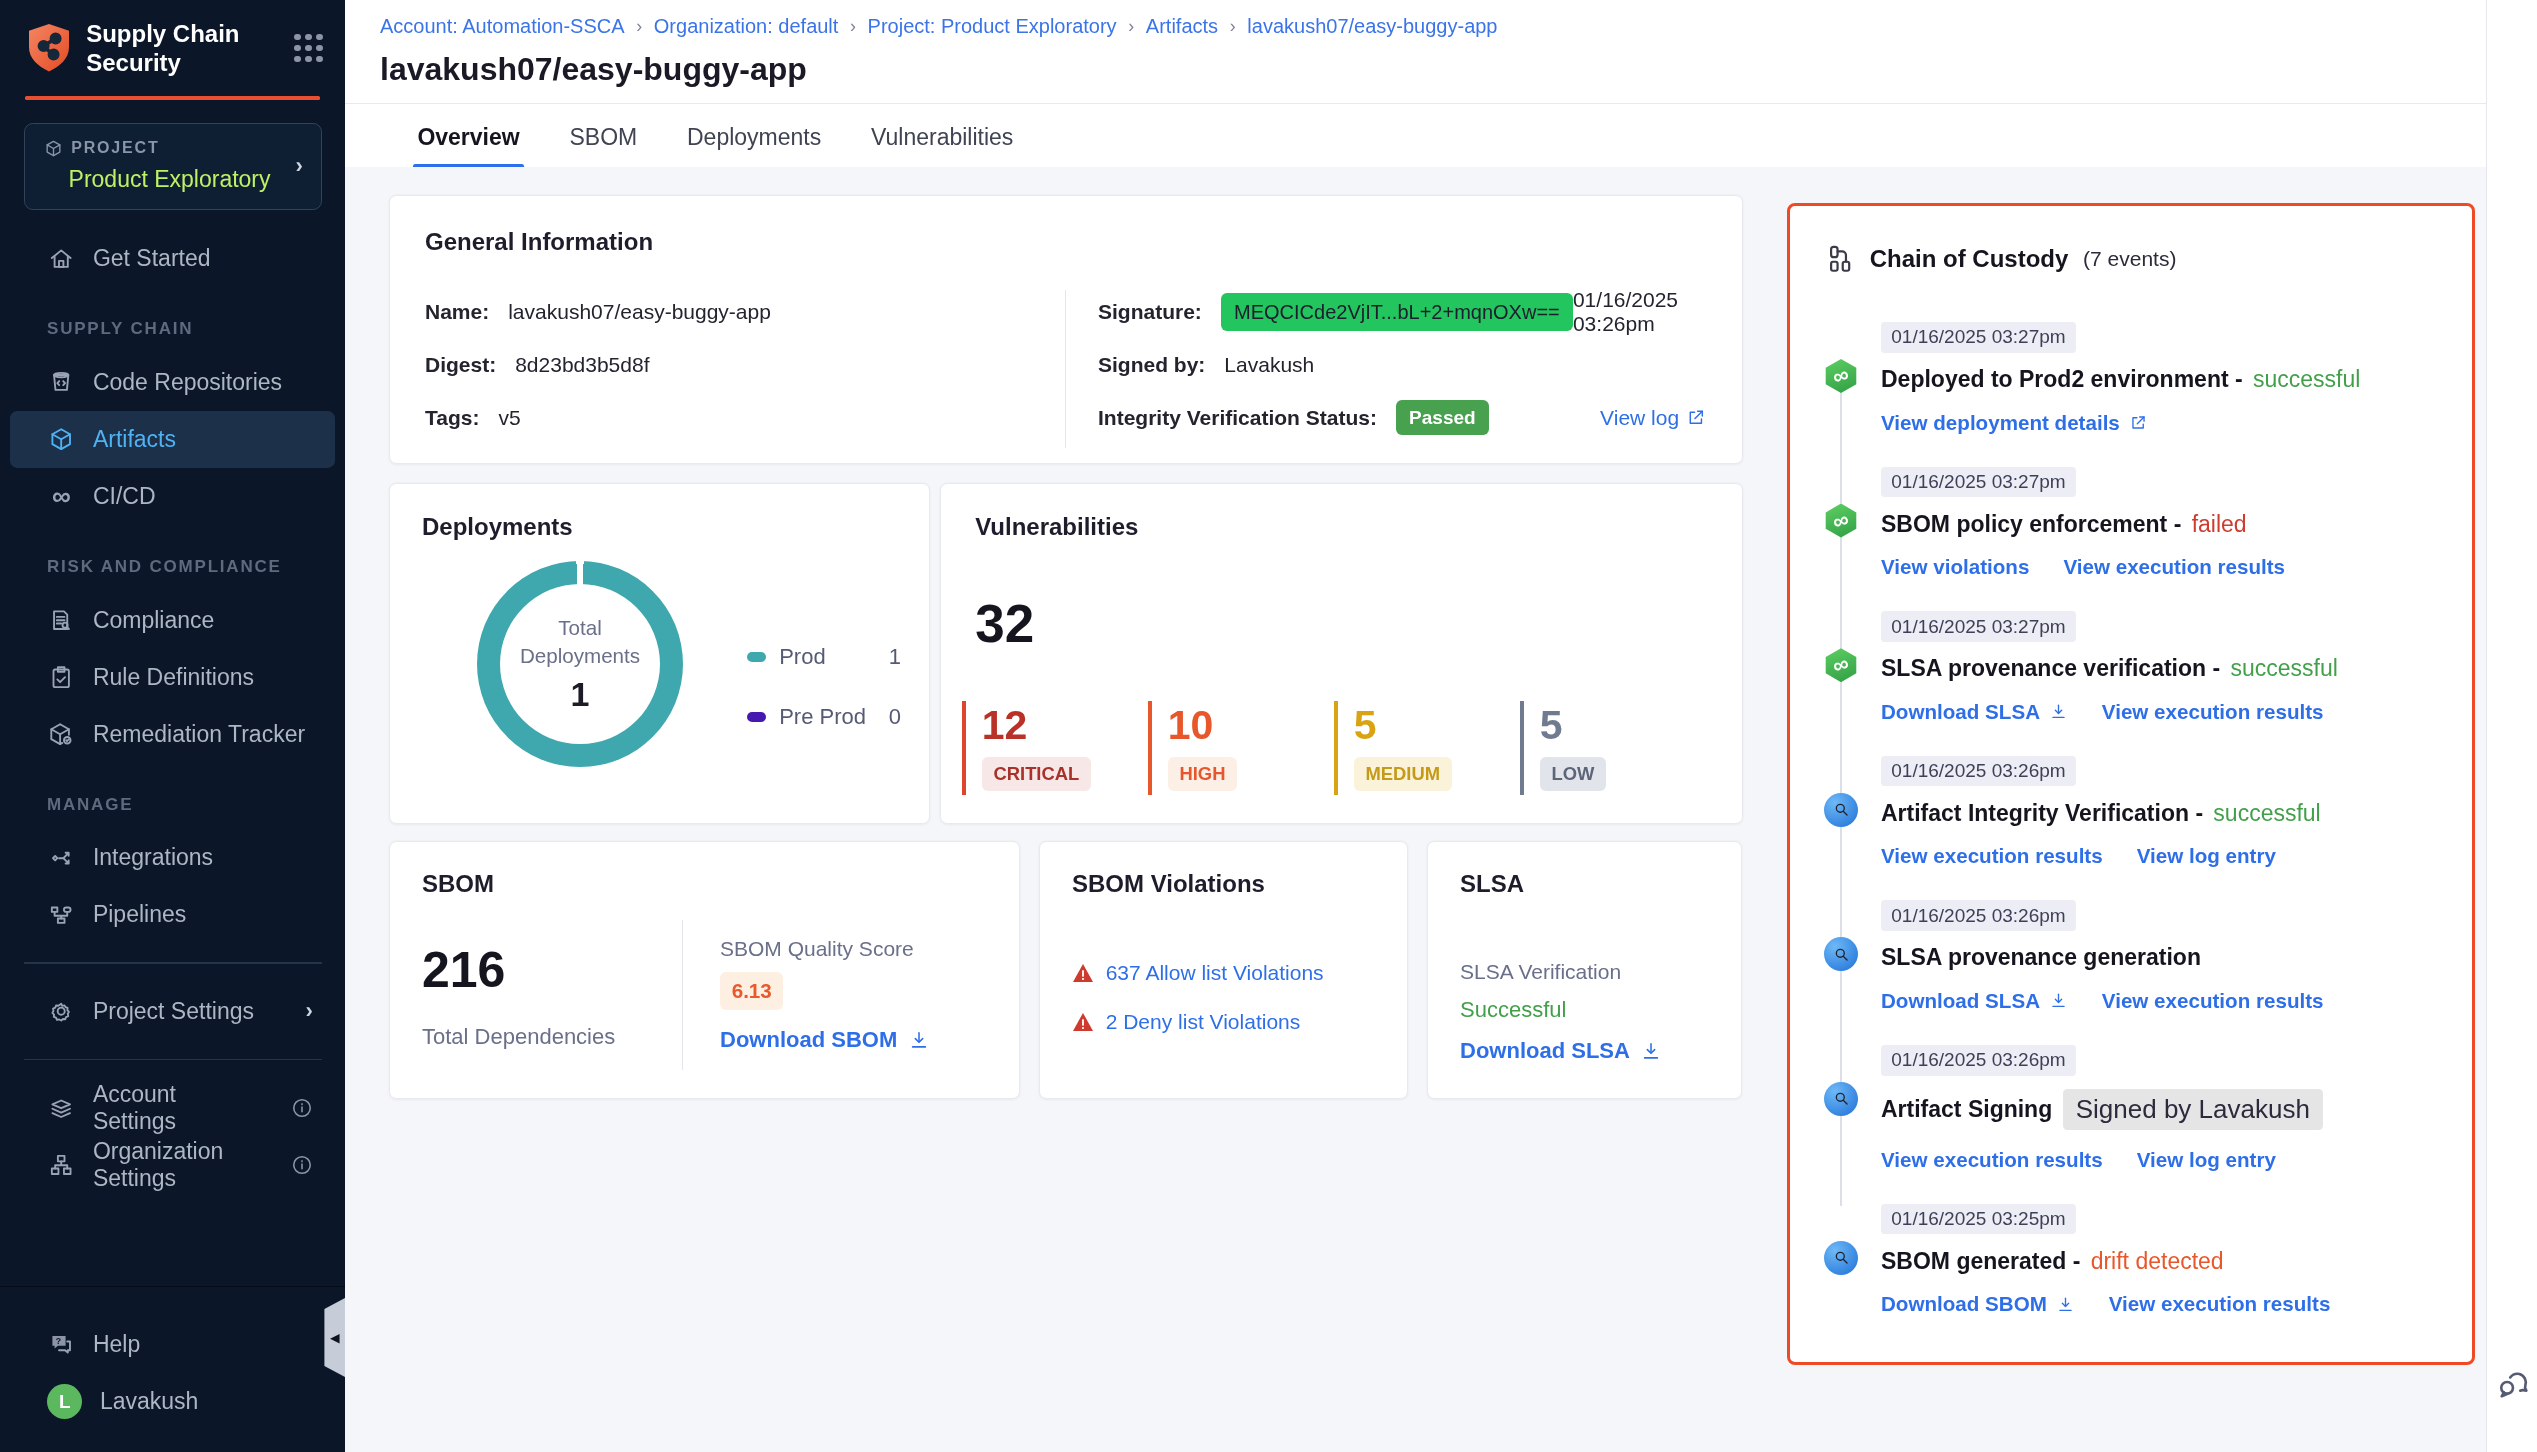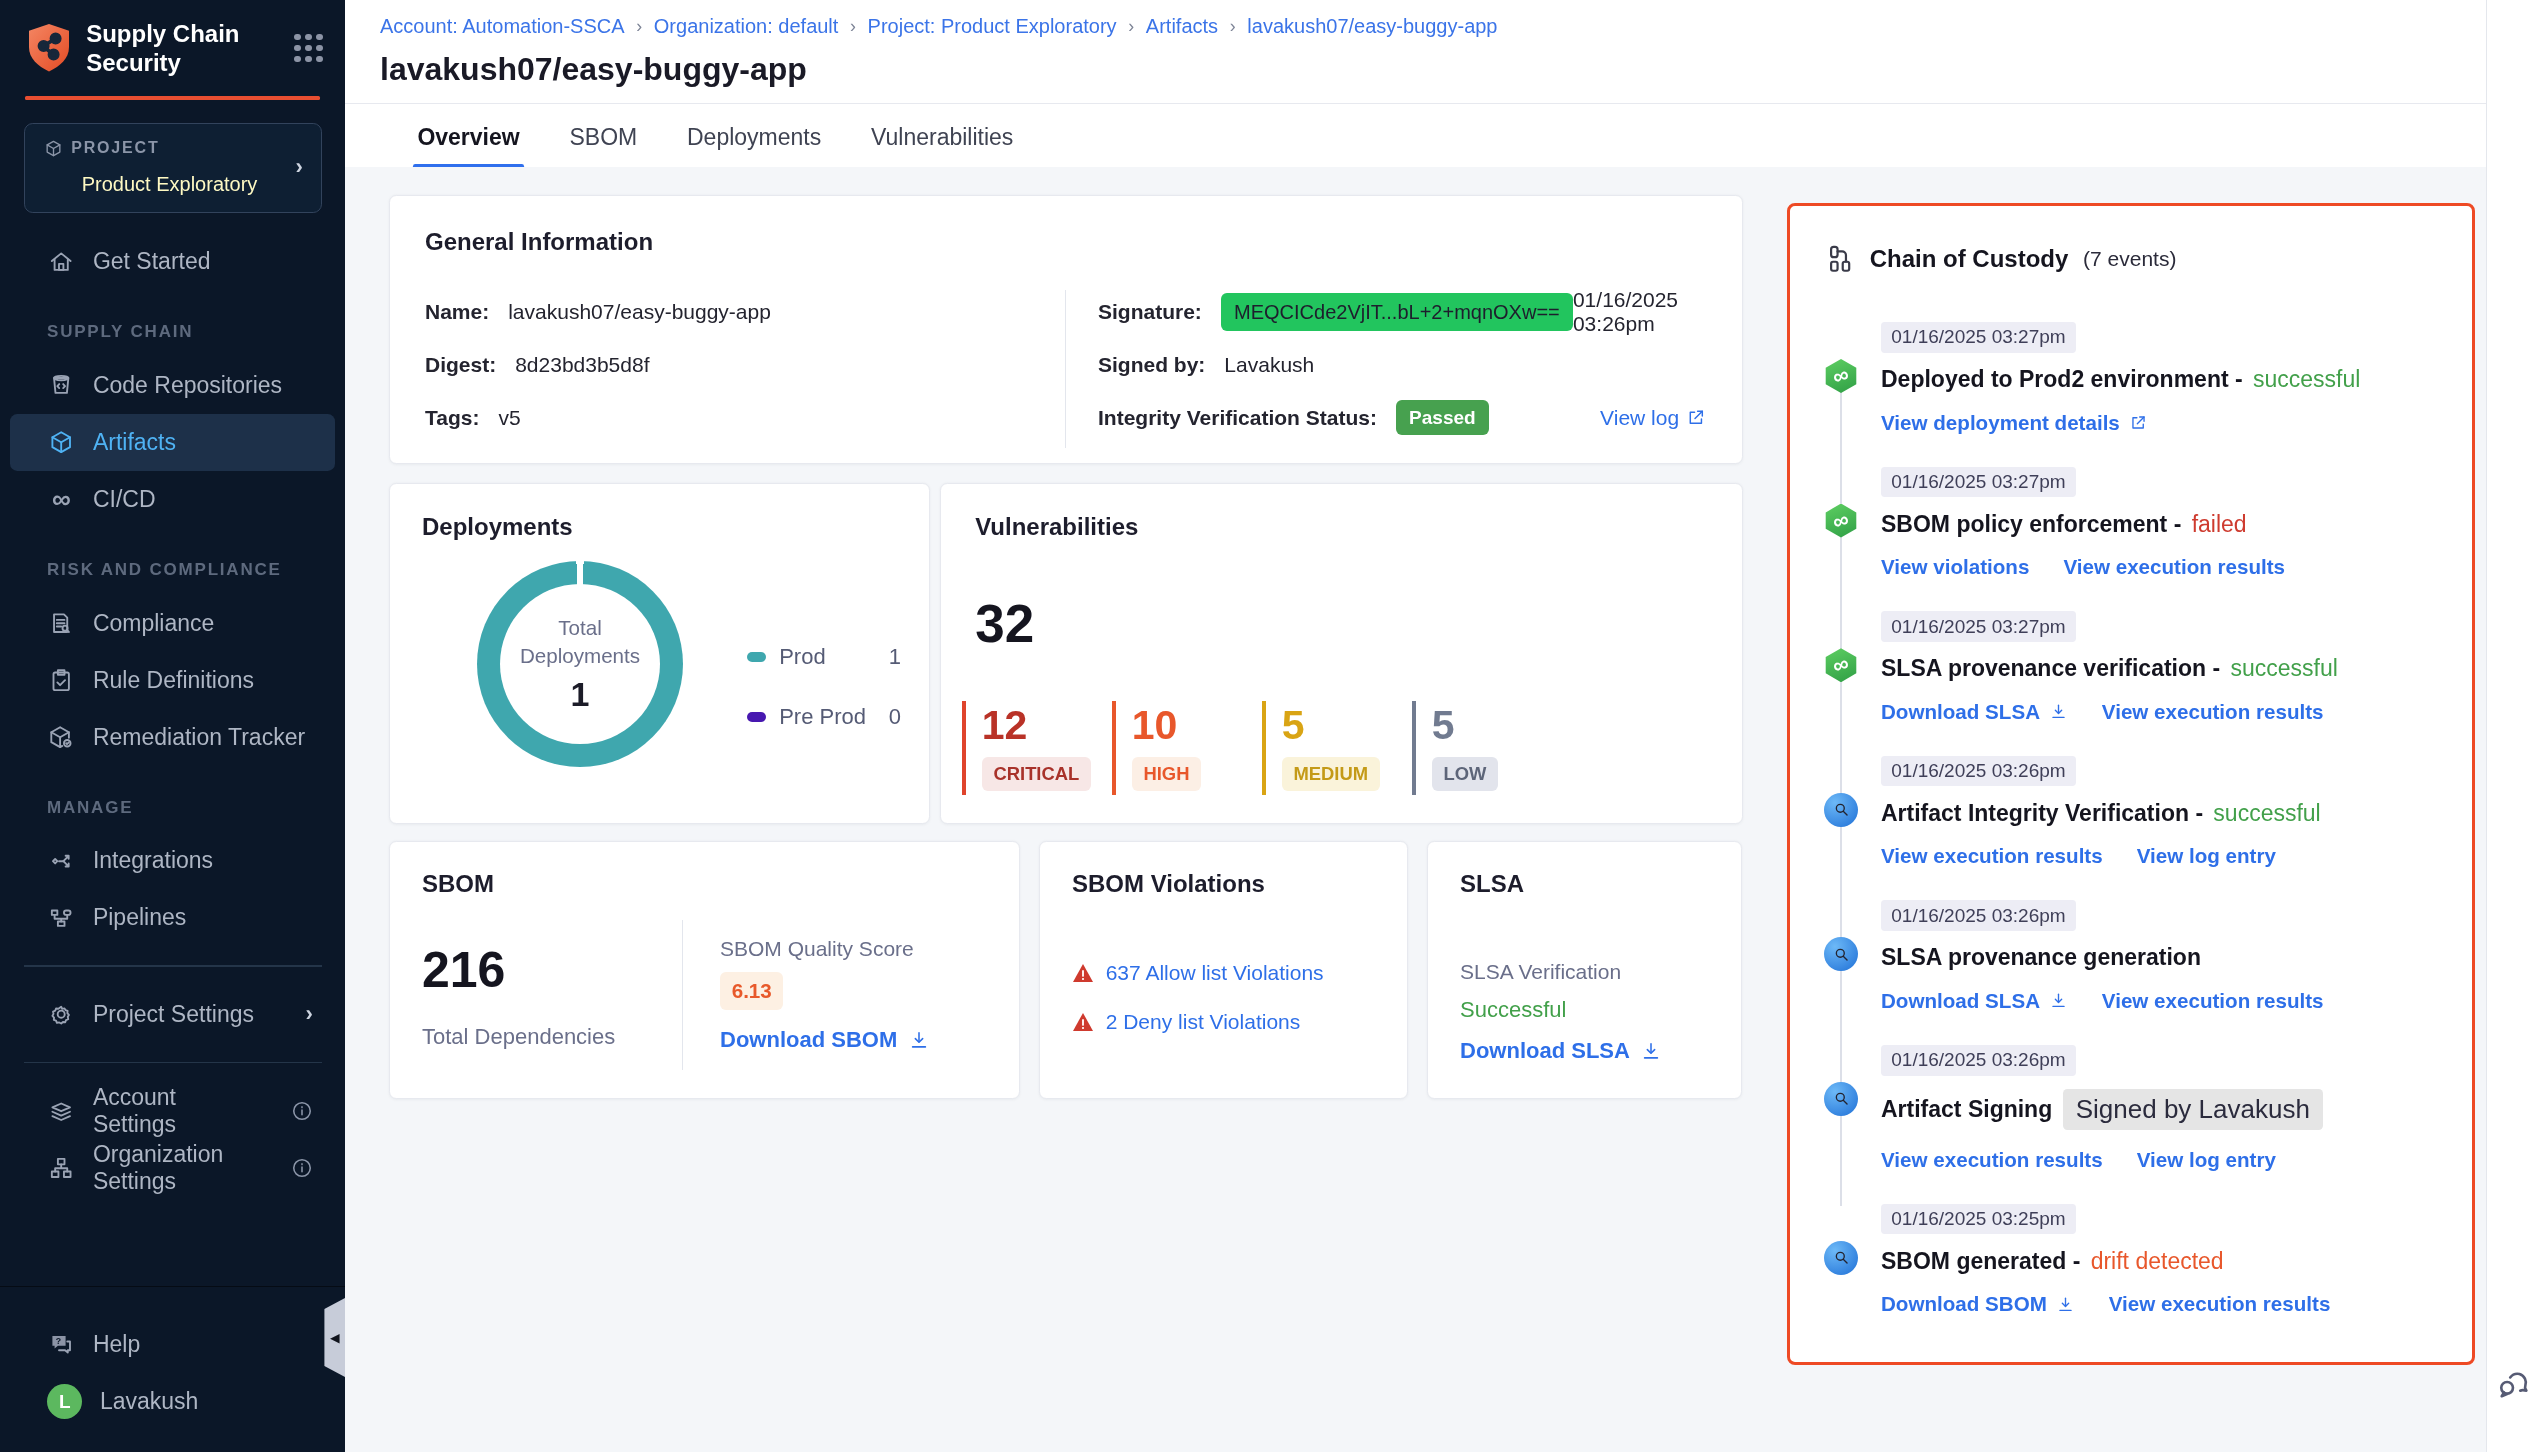--- a/index.html
+++ b/index.html
@@ -15,21 +15,21 @@
   .logo-text { margin-left:13.2px; color:#fff; font-size:24px; font-weight:bold; line-height:29px; flex:1; }
   .grid-icon { display:grid; grid-template-columns:repeat(3,6.6px); grid-gap:4.4px; cursor:pointer; }
   .grid-icon span { width:6.6px; height:6.6px; border-radius:50%; background:#8c94a6; }
   .red-divider { height:3.7px; background:#e84e31; margin:2.9px 25px 0 25px; border-radius:1.5px; }
 
   .project-box { margin:23.5px 23.5px 7.3px 23.5px; border:1.5px solid #32435c; background:#0e1f33;
     border-radius:8.8px; padding:14.7px 17.6px 16px 19px; display:flex; align-items:center; cursor:pointer;text-align:center; }
   .project-box .pb-main { flex:1; }
   .pb-top { display:flex; align-items:center; gap:8.8px; }
   .pb-label { color:#8b95a8; font-size:16px; font-weight:bold; letter-spacing:1.8px; }
-  .pb-name { color:#fef9c3; font-size:20px; margin-top:15px; }
+  .pb-name { color:#bef264; font-size:23px; margin-top:8px; }
   .chev { color:#cdd4e0; font-size:22px; font-weight:bold; }
 
   .nav { flex:1; padding-top:13.2px; }
   .nav-item { display:flex; align-items:center; gap:17.6px; height:57px; padding:0 22px 0 37px;
     color:#aeb6c4; font-size:23px; cursor:pointer; margin:0 10.3px; border-radius:7.3px; }
   .nav-item .ni-icon { width:28px; height:28px; flex:none; color:#9aa3b4; display:flex; align-items:center; justify-content:center; }
   .nav-item.active { background:#1d3049; color:#4fb2f3; }
   .nav-item.active .ni-icon { color:#4fb2f3; }
   .nav-item .spacer { flex:1; }
   .section-label { color:#5e6a7e; font-size:17px; font-weight:bold; letter-spacing:1.8px;
@@ -105,21 +105,21 @@
   .dep-legend { position:absolute; left:357px; top:160px; width:154px; }
   .legend-row { display:flex; align-items:center; margin-bottom:34px; }
   .swatch { width:19px; height:10.3px; border-radius:5.1px; margin-right:13.2px; flex:none; }
   .legend-label { color:#555b75; font-size:22px; flex:1; }
   .legend-val { color:#555b75; font-size:22px; }
 
   
   .vuln-card { width:803px; height:341px; padding:29px 34px; position:relative; }
   .vuln-total { font-size:53px; font-weight:bold; color:#15151f; position:absolute; left:34px; top:109px; }
   .sev-row { position:absolute; left:20.6px; right:22px; top:217px; display:flex; }
-  .sev { border-left:4.4px solid; padding:2.9px 0 4.4px 16px; width:150px; }
+  .sev { border-left:4.4px solid; padding:2.9px 0 4.4px 16px; width:186px; }
   .sev-num { font-size:41px; font-weight:bold; line-height:43px; }
   .sev-badge { display:inline-block; margin-top:10.3px; font-size:18.4px; font-weight:bold;
     padding:5.9px 11.7px; border-radius:5.9px; }
   .sev-critical { border-color:#df442c; } .sev-critical .sev-num { color:#b93227; }
   .sev-critical .sev-badge { color:#a8322a; background:#f7e7e6; }
   .sev-high { border-color:#e8572b; } .sev-high .sev-num { color:#e8572b; }
   .sev-high .sev-badge { color:#e8572b; background:#fcefe5; }
   .sev-medium { border-color:#d9a414; } .sev-medium .sev-num { color:#d9a414; }
   .sev-medium .sev-badge { color:#c49a17; background:#faf3da; }
   .sev-low { border-color:#717b90; } .sev-low .sev-num { color:#717b90; }

